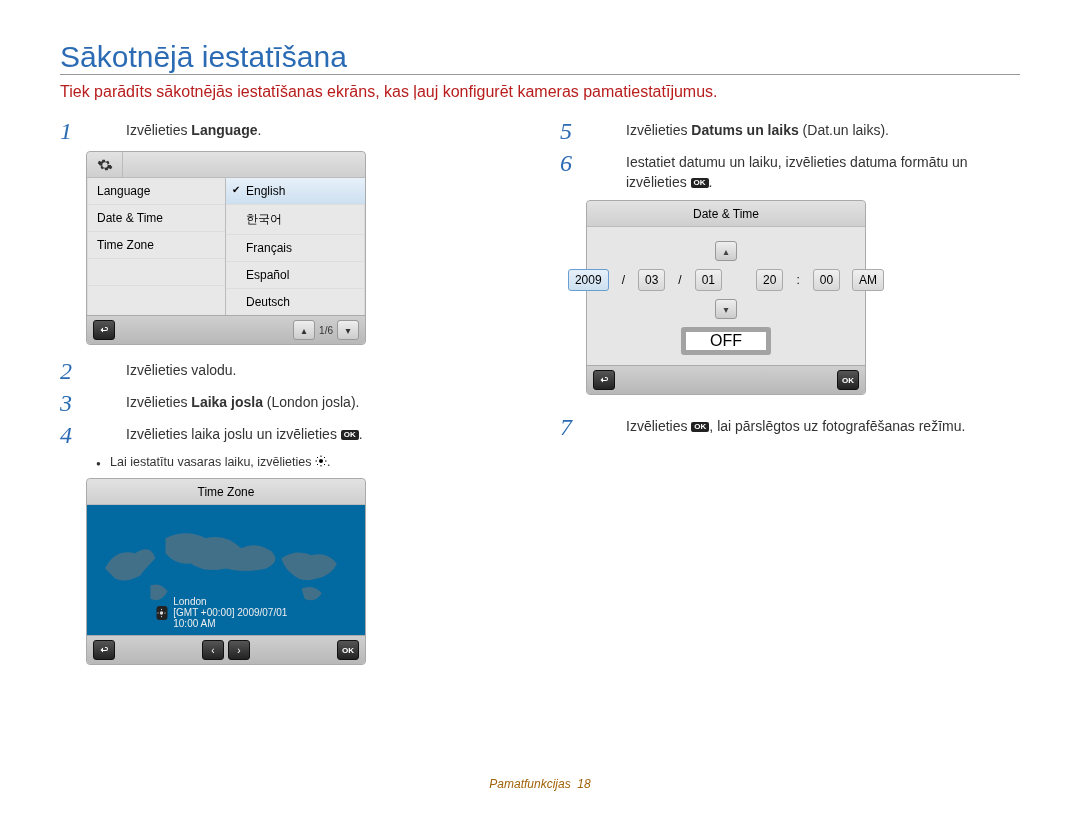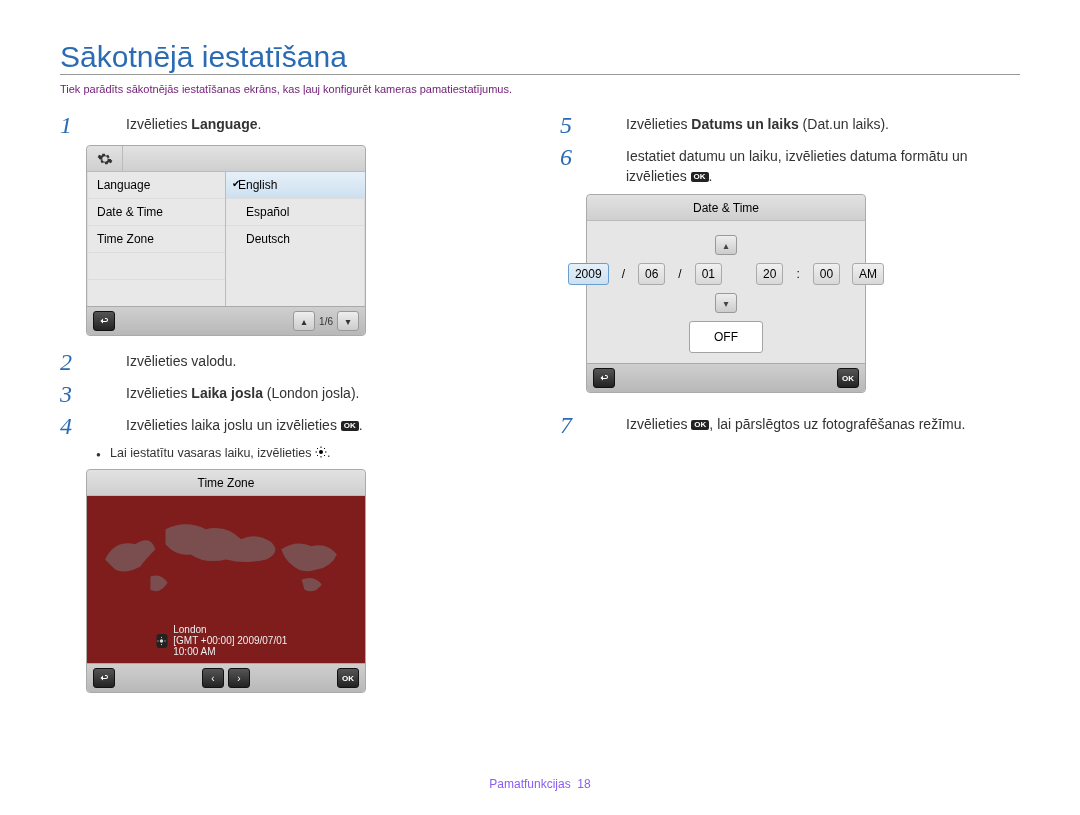--- a/index.html
+++ b/index.html
@@ -13,22 +13,22 @@
     position: relative;
   }
   .title {
     color: #2a6bb3;
     font-size: 30px;
     font-weight: 500;
     margin-bottom: 8px;
     border-bottom: 1px solid #999;
   }
   .intro {
-    font-size: 11px;
-    color: #701a75;
+    font-size: 16px;
+    color: #b91c1c;
     margin-bottom: 18px;
   }
   .columns { display: flex; gap: 40px; }
   .col { flex: 1 1 50%; }
   .step {
     display: flex;
     font-size: 14px;
     color: #333;
     margin-bottom: 8px;
   }
@@ -105,21 +105,21 @@
   }
   .ui-right { flex: 0 0 50%; }
   .ui-row {
     padding: 6px 10px;
     border-bottom: 1px solid #ddd;
     font-size: 12px;
   }
   .ui-right .ui-row.sel {
     background: linear-gradient(#e6f0f9,#cde0f0);
     position: relative;
-    padding-left: 12px;
+    padding-left: 20px;
   }
   .ui-right .ui-row.sel::before {
     content: "✔";
     position: absolute;
     left: 6px;
     font-size: 10px;
   }
   .ui-footer {
     display: flex;
     justify-content: space-between;
@@ -147,22 +147,22 @@
     background: linear-gradient(#eee,#ccc);
     color: #333;
     border: 1px solid #999;
   }
   .ui-right .ui-row { border-bottom: 1px solid #ddd; padding-left: 20px;}
   .ui-right .ui-row:last-child { border-bottom: none; }
   .ui-left .ui-row:last-child { border-bottom: none; }
 
   
   .tz-body {
-    height: 167px;
-    background: #7f1d1d;
+    height: 130px;
+    background: #0369a1;
     position: relative;
     overflow: hidden;
   }
   .tz-map { position:absolute; inset:8px 8px 28px 8px; opacity:.55; }
   .tz-info {
     position: absolute;
     left: 50%;
     transform: translateX(-50%);
     bottom: 6px;
     display: flex;
@@ -202,31 +202,32 @@
     padding: 3px 6px;
     min-width: 22px;
     text-align: center;
   }
   .dt-cell.sel {
     background: linear-gradient(#e6f0f9,#cde0f0);
     border-color:#6a9ed0;
   }
   .dt-sep { padding: 0 1px; }
   .dt-off {
-    background:#fff; border:1px solid #a3a3a3; border-radius:3px;
-    padding: 8px 24px; font-size:12px;
+    background:#fff; border:5px solid #a3a3a3; border-radius:3px;
+    padding: 0 24px; font-size:16px;
   }
 
   .pagefoot {
     position: absolute;
     bottom: 24px;
     left: 0; right: 0;
     text-align: center;
     font-size: 12px;
-    color: #8b5cf6;
+    color: #a16207;
+    font-style: italic;
   }
 </style>
 </head>
 <body>
 
 <h1 class="title">Sākotnējā iestatīšana</h1>
 <p class="intro">Tiek parādīts sākotnējās iestatīšanas ekrāns, kas ļauj konfigurēt kameras pamatiestatījumus.</p>
 
 <div class="columns">
 
@@ -250,20 +251,22 @@
       <div class="ui-body">
         <div class="ui-left">
           <div class="ui-row">Language</div>
           <div class="ui-row">Date &amp; Time</div>
           <div class="ui-row">Time Zone</div>
           <div class="ui-row">&nbsp;</div>
           <div class="ui-row">&nbsp;</div>
         </div>
         <div class="ui-right">
           <div class="ui-row sel">English</div>
+          <div class="ui-row">한국어</div>
+          <div class="ui-row">Français</div>
           <div class="ui-row">Español</div>
           <div class="ui-row">Deutsch</div>
         </div>
       </div>
       <div class="ui-footer">
         <div class="sq-btn">
           <svg width="12" height="12" viewBox="0 0 24 24">
               <path fill="#fff" d="M10 7l-5 5 5 5v-3h6a4 4 0 0 0 0-8h-2v2h2a2 2 0 1 1 0 4h-6V7z"></path>
             </svg>
         </div>
@@ -366,21 +369,21 @@
 
     <div class="ui-frame" style="margin-left:26px">
       <div class="ui-header title-center">Date &amp; Time</div>
       <div class="dt-body">
         <div class="dt-top">
           <div class="triangle-btn">▴</div>
         </div>
         <div class="dt-row">
           <span class="dt-cell sel">2009</span>
           <span class="dt-sep">/</span>
-          <span class="dt-cell">06</span>
+          <span class="dt-cell">03</span>
           <span class="dt-sep">/</span>
           <span class="dt-cell">01</span>
           <span style="width:10px"></span>
           <span class="dt-cell">20</span>
           <span class="dt-sep">:</span>
           <span class="dt-cell">00</span>
           <span class="dt-cell">AM</span>
         </div>
         <div class="dt-top">
           <div class="triangle-btn">▾</div>

